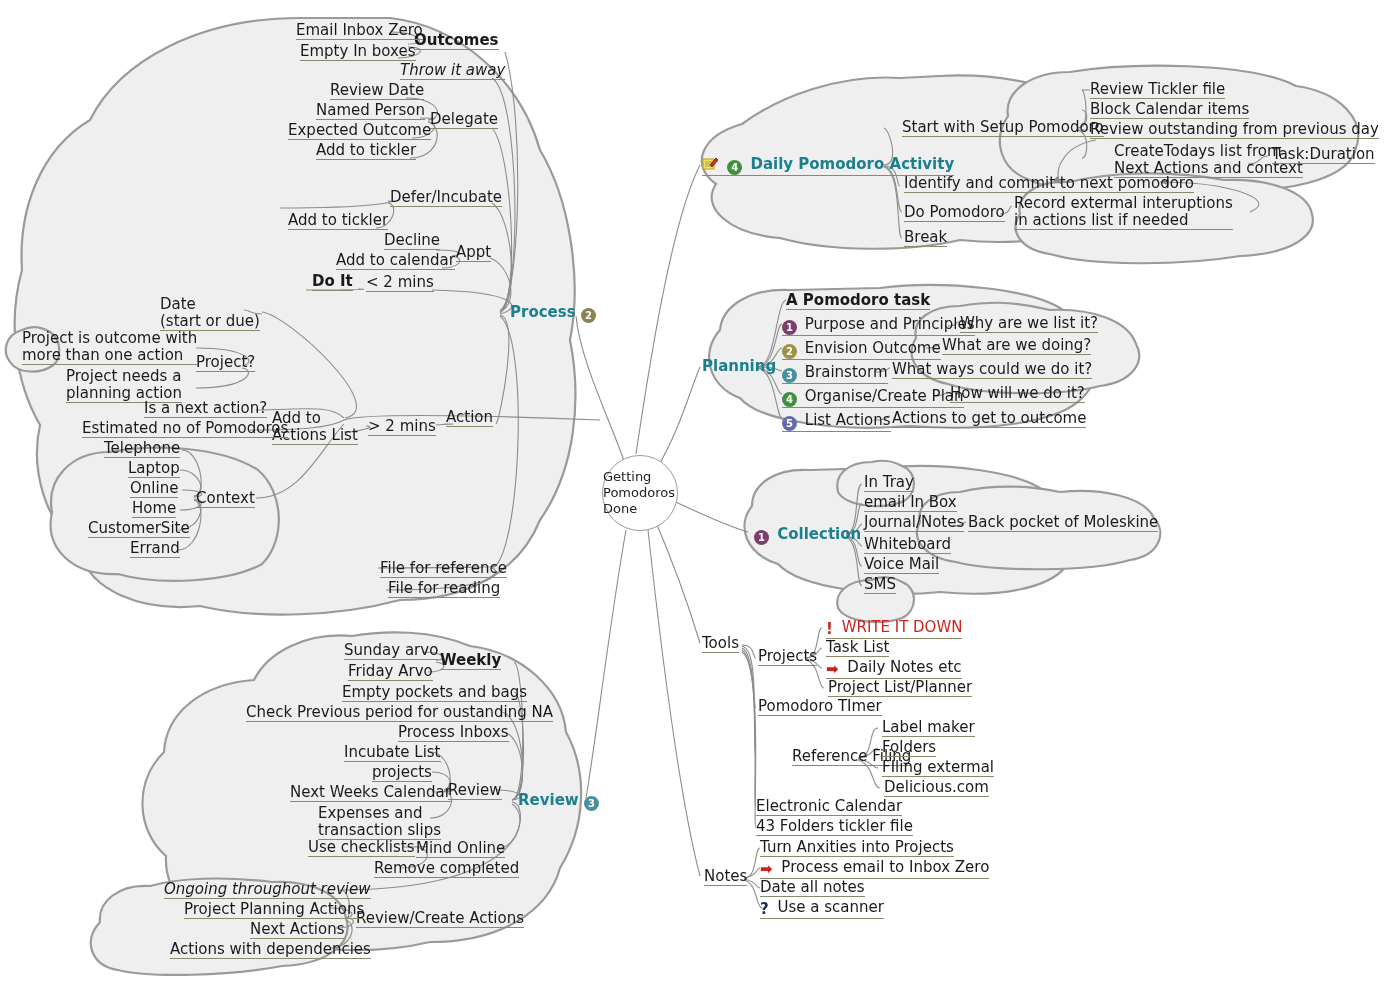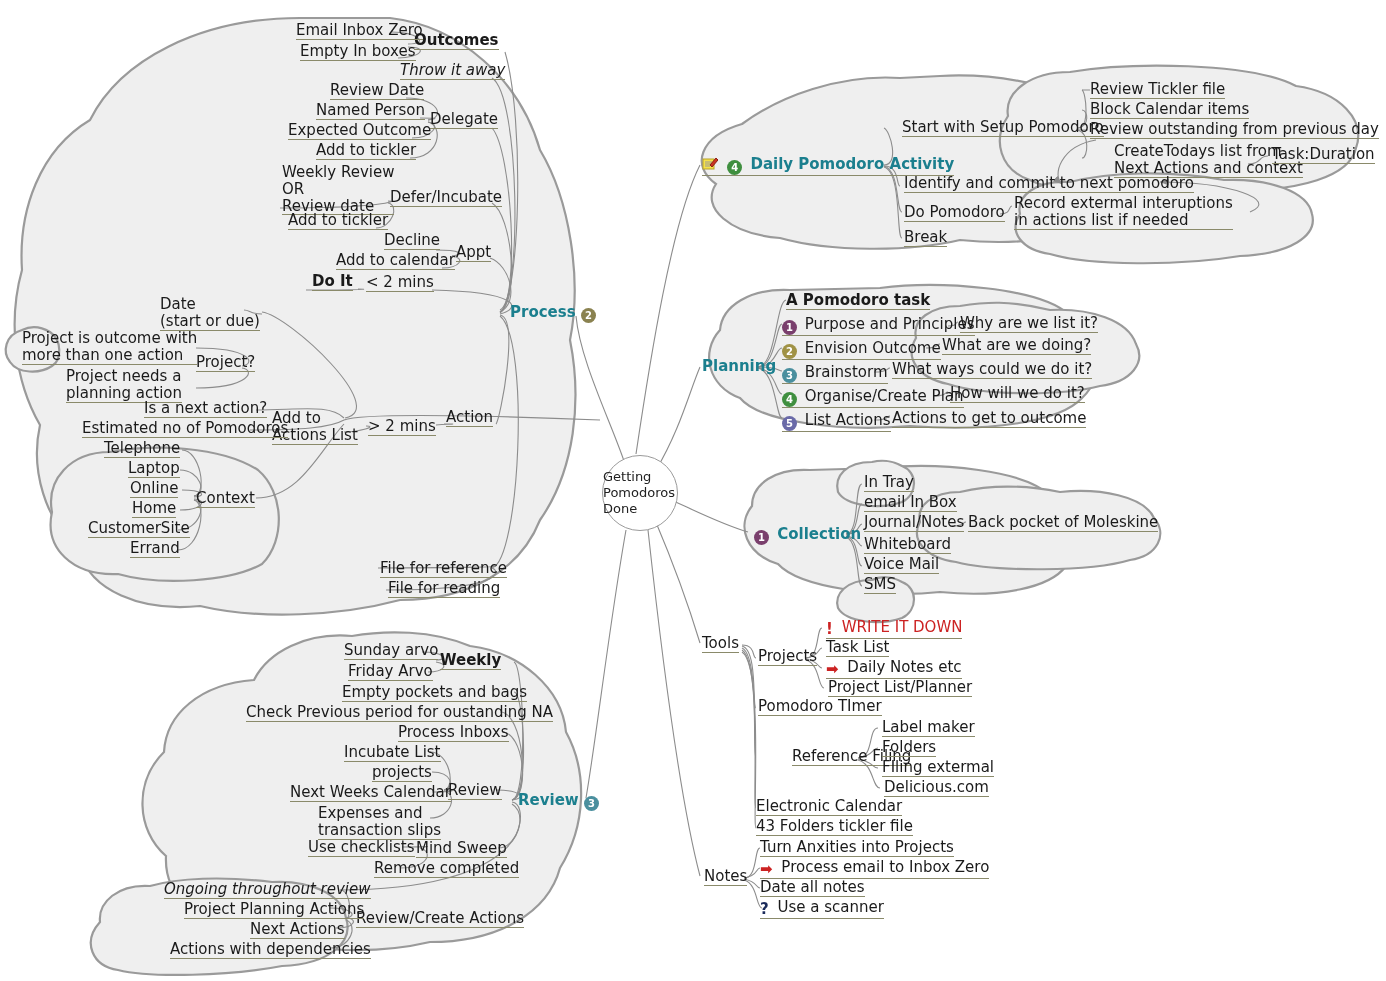--- a/index.html
+++ b/index.html
@@ -250,23 +250,20 @@
 
   <div class="node nw u ital" style="left:400px;top:62px;">Throw it away</div>
 
   <div class="node nw u" style="left:430px;top:111px;">Delegate</div>
   <div class="node nw u" style="left:330px;top:82px;">Review Date</div>
   <div class="node nw u" style="left:316px;top:102px;">Named Person</div>
   <div class="node nw u" style="left:288px;top:122px;">Expected Outcome</div>
   <div class="node nw u" style="left:316px;top:142px;">Add to tickler</div>
 
   <div class="node nw u" style="left:390px;top:189px;">Defer/Incubate</div>
-  <div class="node u two-line" style="left:282px;top:164px;">Weekly Review
-OR
-Review date</div>
   <div class="node nw u" style="left:288px;top:212px;">Add to tickler</div>
 
   <div class="node nw u" style="left:456px;top:244px;">Appt</div>
   <div class="node nw u" style="left:384px;top:232px;">Decline</div>
   <div class="node nw u" style="left:336px;top:252px;">Add to calendar</div>
 
   <div class="node nw u" style="left:366px;top:274px;">&lt; 2 mins</div>
   <div class="node nw u" style="left:312px;top:273px;font-weight:bold;">Do It</div>
 
   <div class="node nw u" style="left:446px;top:409px;">Action</div>
@@ -421,21 +418,21 @@
   <div class="node nw u" style="left:246px;top:704px;">Check Previous period for oustanding NA</div>
   <div class="node nw u" style="left:398px;top:724px;">Process Inboxs</div>
 
   <div class="node nw u" style="left:448px;top:782px;">Review</div>
   <div class="node nw u" style="left:344px;top:744px;">Incubate List</div>
   <div class="node nw u" style="left:372px;top:764px;">projects</div>
   <div class="node nw u" style="left:290px;top:784px;">Next Weeks Calendar</div>
   <div class="node u two-line" style="left:318px;top:805px;">Expenses and
 transaction slips</div>
 
-  <div class="node nw u" style="left:416px;top:840px;">Mind Sweep</div>
+  <div class="node nw u" style="left:416px;top:840px;">Mind Online</div>
   <div class="node nw u" style="left:308px;top:839px;">Use checklists</div>
   <div class="node nw u" style="left:374px;top:860px;">Remove completed</div>
 
   <div class="node nw u ital" style="left:164px;top:881px;">Ongoing throughout review</div>
 
   <div class="node nw u" style="left:356px;top:910px;">Review/Create Actions</div>
   <div class="node nw u" style="left:184px;top:901px;">Project Planning Actions</div>
   <div class="node nw u" style="left:250px;top:921px;">Next Actions</div>
   <div class="node nw u" style="left:170px;top:941px;">Actions with dependencies</div>
 

